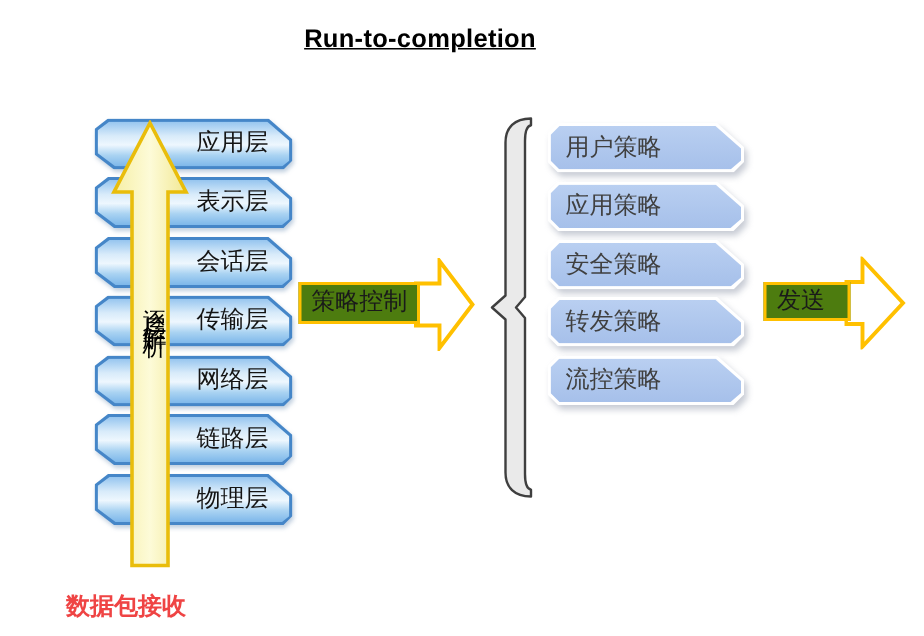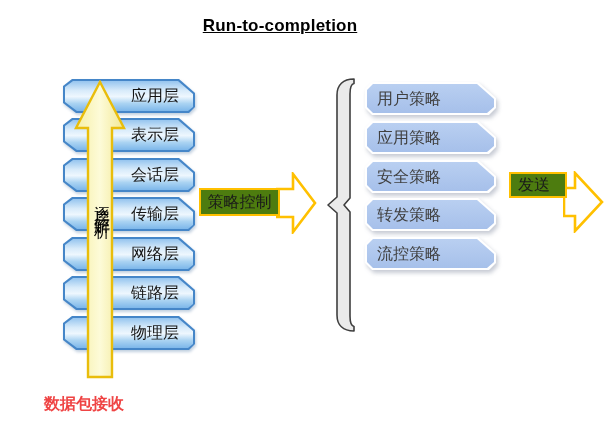--- a/index.html
+++ b/index.html
@@ -31,21 +31,21 @@
   .rbox-inner{position:absolute;left:2px;top:2px;right:2px;bottom:2px;
         background:linear-gradient(180deg,#b9cff1 0%,#a6c0ea 100%);
         clip-path:polygon(6px 0,110px 0,127px 15px,127px 23px,120px 29px,6px 29px,0 23px,0 6px);}
   .rbox-label{position:absolute;left:12px;top:0;height:33px;line-height:33px;
         font-size:16px;color:#404040;}
 
   
   .gold-box{position:absolute;background:#4d7c0f;border:2px solid #FFC000;
         box-sizing:border-box;font-size:16px;color:#1a1a1a;z-index:25;}
   .policy-control-box{left:199px;top:188px;width:81px;height:28px;line-height:24px;text-align:center;}
-  .send-box{left:509px;top:172px;width:58px;height:26px;line-height:22px;padding-left:7px;}
+  .send-box{left:509px;top:188px;width:58px;height:26px;line-height:22px;padding-left:7px;}
 
   
   .vertical-label{position:absolute;left:91px;top:193px;writing-mode:vertical-rl;
         font-size:16px;color:#000;letter-spacing:6px;z-index:30;}
   .receive-label{position:absolute;left:44px;top:394px;font-size:16px;font-weight:bold;color:#ef4444;}
 
   .shape{position:absolute;z-index:20;}
   .under{z-index:10;}
 </style>
 </head>

